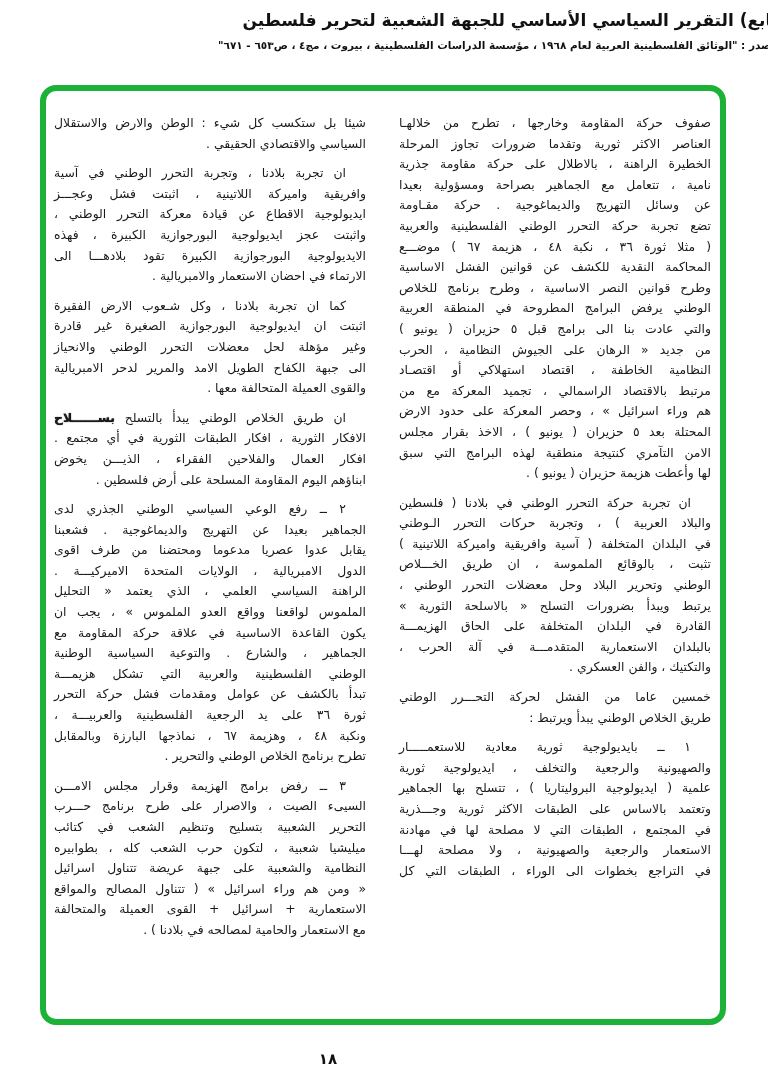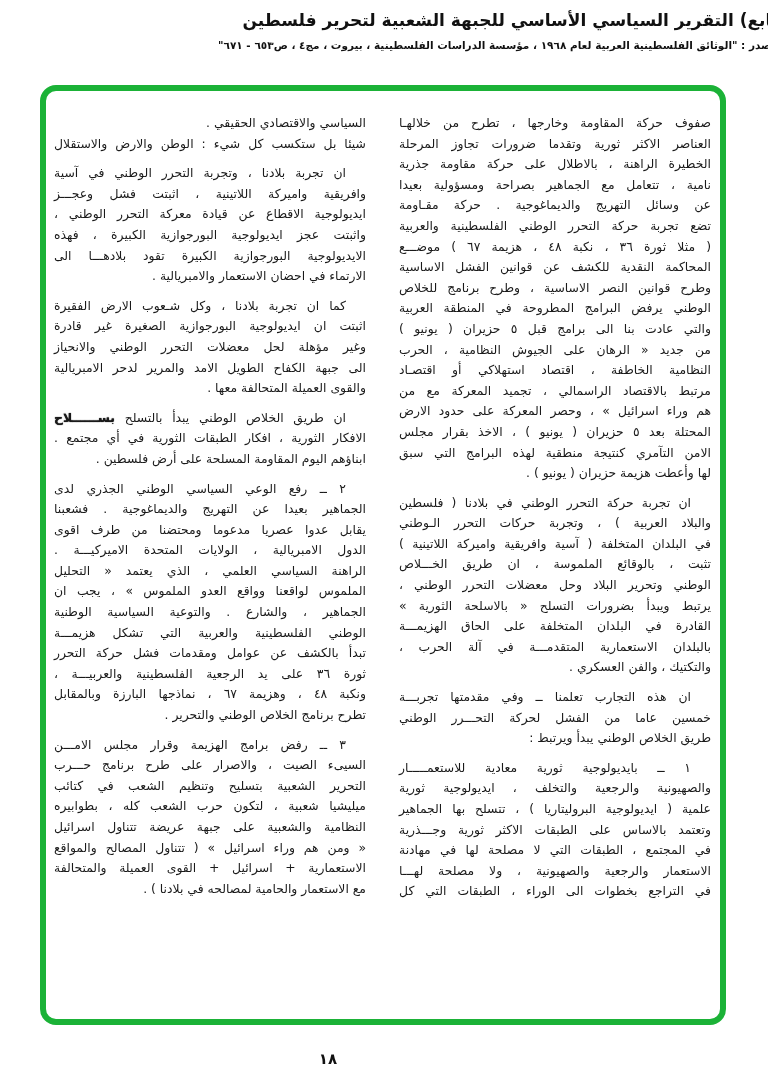--- a/index.html
+++ b/index.html
@@ -127,66 +127,67 @@
             <div class="line">والبلاد العربية ) ، وتجربة حركات التحرر الـوطني</div>
             <div class="line">في البلدان المتخلفة ( آسية وافريقية واميركة اللاتينية )</div>
             <div class="line">تثبت ، بالوقائع الملموسة ، ان طريق الخـــلاص</div>
             <div class="line">الوطني وتحرير البلاد وحل معضلات التحرر الوطني ،</div>
             <div class="line">يرتبط ويبدأ بضرورات التسلح « بالاسلحة الثورية »</div>
             <div class="line">القادرة في البلدان المتخلفة على الحاق الهزيمـــة</div>
             <div class="line">بالبلدان الاستعمارية المتقدمـــة في آلة الحرب ،</div>
             <div class="line last">والتكتيك ، والفن العسكري .</div>
           </div>
           <div class="para indent">
-            <div class="line first">ان هذه التجارب تعلمنا ــ وفي مقدمتها تجربـــة</div>
             <div class="line">خمسين عاما من الفشل لحركة التحـــرر الوطني</div>
             <div class="line last">طريق الخلاص الوطني يبدأ ويرتبط :</div>
           </div>
           <div class="para indent">
             <div class="line first">١ ــ بايديولوجية ثورية معادية للاستعمـــــار</div>
             <div class="line">والصهيونية والرجعية والتخلف ، ايديولوجية ثورية</div>
             <div class="line">علمية ( ايديولوجية البروليتاريا ) ، تتسلح بها الجماهير</div>
             <div class="line">وتعتمد بالاساس على الطبقات الاكثر ثورية وجـــذرية</div>
             <div class="line">في المجتمع ، الطبقات التي لا مصلحة لها في مهادنة</div>
             <div class="line">الاستعمار والرجعية والصهيونية ، ولا مصلحة لهـــا</div>
             <div class="line">في التراجع بخطوات الى الوراء ، الطبقات التي كل</div>
           </div>
         </div>
       <div class="col" id="col-left">
           <div class="para">
+            <div class="line first">شيئا بل ستكسب كل شيء : الوطن والارض والاستقلال</div>
             <div class="line last">السياسي والاقتصادي الحقيقي .</div>
-            <div class="line first">شيئا بل ستكسب كل شيء : الوطن والارض والاستقلال</div>
           </div>
           <div class="para indent">
             <div class="line first">ان تجربة بلادنا ، وتجربة التحرر الوطني في آسية</div>
             <div class="line">وافريقية واميركة اللاتينية ، اثبتت فشل وعجـــز</div>
             <div class="line">ايديولوجية الاقطاع عن قيادة معركة التحرر الوطني ،</div>
             <div class="line">واثبتت عجز ايديولوجية البورجوازية الكبيرة ، فهذه</div>
             <div class="line">الايديولوجية البورجوازية الكبيرة تقود بلادهـــا الى</div>
             <div class="line last">الارتماء في احضان الاستعمار والامبريالية .</div>
           </div>
           <div class="para indent">
             <div class="line first">كما ان تجربة بلادنا ، وكل شـعوب الارض الفقيرة</div>
             <div class="line">اثبتت ان ايديولوجية البورجوازية الصغيرة غير قادرة</div>
             <div class="line">وغير مؤهلة لحل معضلات التحرر الوطني والانحياز</div>
             <div class="line">الى جبهة الكفاح الطويل الامد والمرير لدحر الامبريالية</div>
             <div class="line last">والقوى العميلة المتحالفة معها .</div>
           </div>
           <div class="para indent">
             <div class="line first"><span>ان طريق الخلاص الوطني يبدأ بالتسلح </span><span class="bold-ink">بســــــلاح</span></div>
             <div class="line">الافكار الثورية ، افكار الطبقات الثورية في أي مجتمع .</div>
+            <div class="line">افكار العمال والفلاحين الفقراء ، الذيـــن يخوض</div>
             <div class="line last">ابناؤهم اليوم المقاومة المسلحة على أرض فلسطين .</div>
           </div>
           <div class="para indent">
             <div class="line first">٢ ــ رفع الوعي السياسي الوطني الجذري لدى</div>
             <div class="line">الجماهير بعيدا عن التهريج والديماغوجية . فشعبنا</div>
             <div class="line">يقابل عدوا عصريا مدعوما ومحتضنا من طرف اقوى</div>
             <div class="line">الدول الامبريالية ، الولايات المتحدة الاميركيـــة .</div>
             <div class="line">الراهنة السياسي العلمي ، الذي يعتمد « التحليل</div>
             <div class="line">الملموس لواقعنا وواقع العدو الملموس » ، يجب ان</div>
+            <div class="line">يكون القاعدة الاساسية في علاقة حركة المقاومة مع</div>
             <div class="line">الجماهير ، والشارع . والتوعية السياسية الوطنية</div>
             <div class="line">الوطني الفلسطينية والعربية التي تشكل هزيمـــة</div>
             <div class="line">تبدأ بالكشف عن عوامل ومقدمات فشل حركة التحرر</div>
             <div class="line">ثورة ٣٦ على يد الرجعية الفلسطينية والعربيـــة ،</div>
             <div class="line">ونكبة ٤٨ ، وهزيمة ٦٧ ، نماذجها البارزة وبالمقابل</div>
             <div class="line last">تطرح برنامج الخلاص الوطني والتحرير .</div>
           </div>
           <div class="para indent">
             <div class="line first">٣ ــ رفض برامج الهزيمة وقرار مجلس الامـــن</div>
             <div class="line">السيىء الصيت ، والاصرار على طرح برنامج حـــرب</div>

